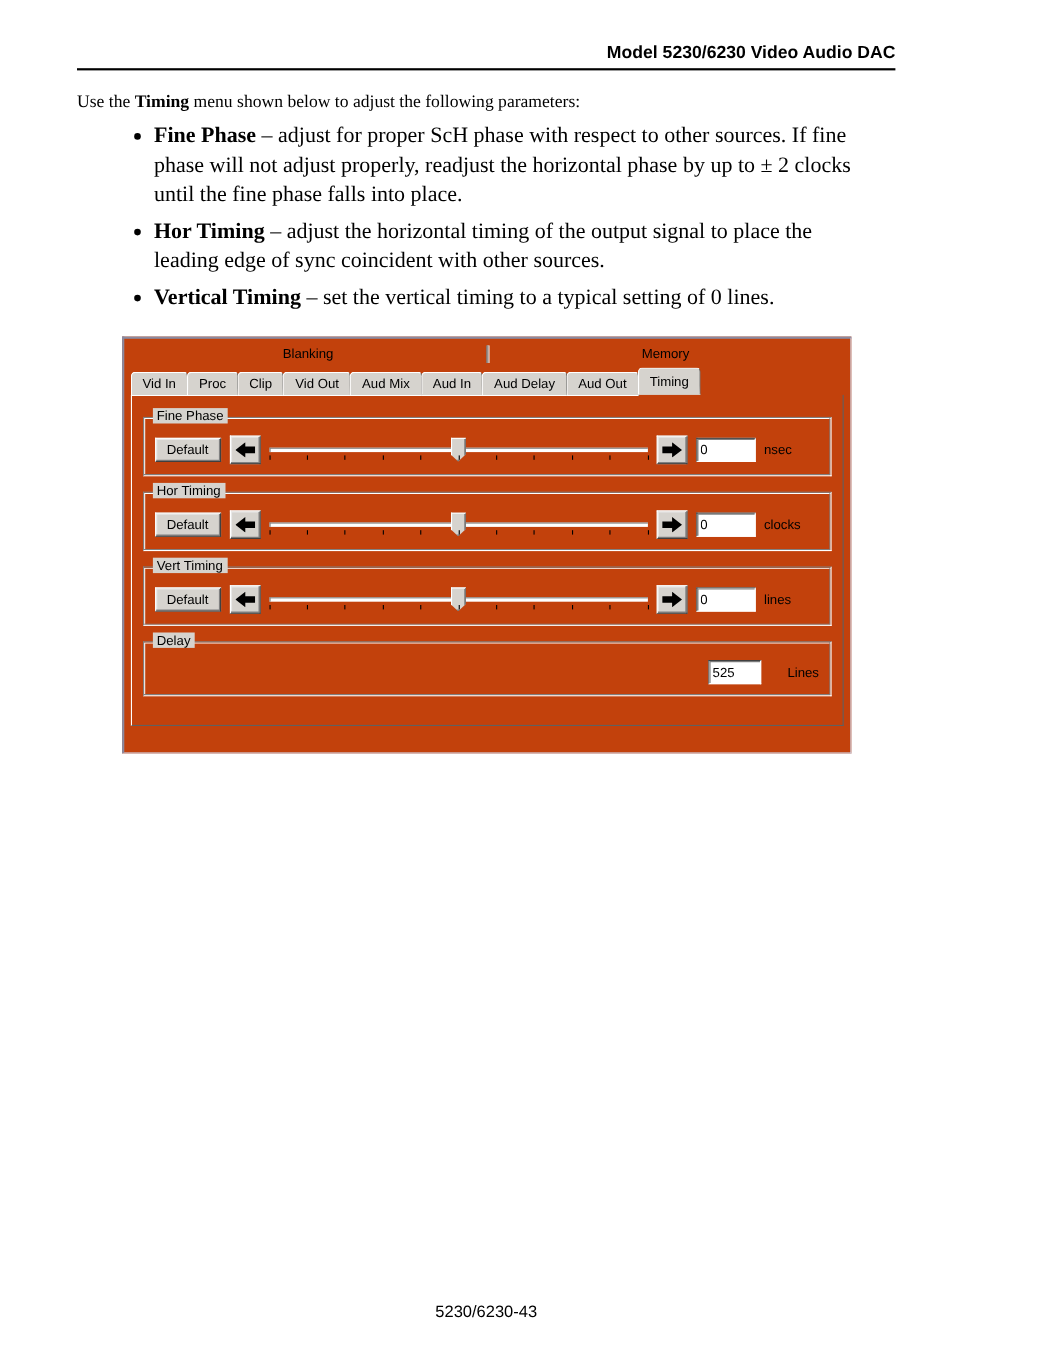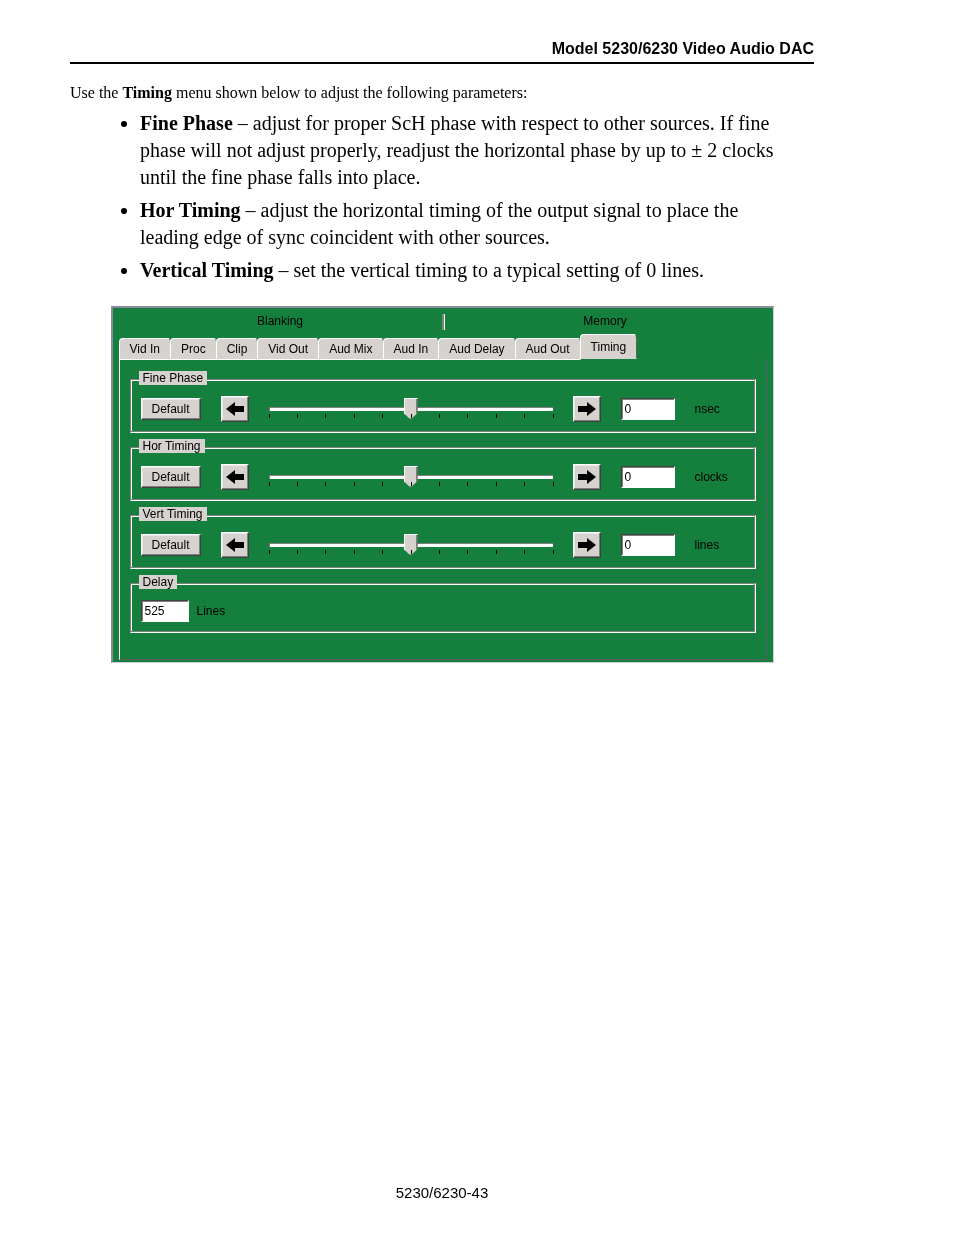--- a/index.html
+++ b/index.html
@@ -43,25 +43,25 @@
   .bold { font-weight: bold; }
 
   
   .panel {
     margin: 22px auto 0 auto;
     width: 660px;
     border-top: 2px solid #8a8aa0;
     border-left: 2px solid #8a8aa0;
     border-right: 1px solid #cfcfe0;
     border-bottom: 1px solid #cfcfe0;
-    background: #15803d;
+    background: #c2410c;
     font-family: Tahoma, Arial, sans-serif;
     font-size: 12px;
     color: #000;
-    padding-bottom: 2px;
+    padding-bottom: 24px;
   }
   
   .cat-row {
     display: flex;
     padding: 4px 6px 0 6px;
   }
   .cat-cell {
     flex: 1;
     position: relative;
     text-align: center;
@@ -127,21 +127,21 @@
     position: absolute;
     top: -9px;
     left: 8px;
     background: #d6d3ce;
     padding: 0 4px;
     font-size: 12px;
   }
   .row {
     display: flex;
     align-items: center;
-    gap: 20px;
+    gap: 8px;
   }
   .btn {
     border-top: 1px solid #fff;
     border-left: 1px solid #fff;
     border-right: 1px solid #404040;
     border-bottom: 1px solid #404040;
     background: #d6d3ce;
     font: 12px Tahoma, Arial, sans-serif;
     padding: 3px 10px;
     cursor: default;
@@ -196,21 +196,21 @@
     border-top: 1px solid #404040;
     border-left: 1px solid #404040;
     border-right: 1px solid #fff;
     border-bottom: 1px solid #fff;
     background: #fff;
     font: 12px Tahoma, Arial, sans-serif;
     padding: 1px 3px;
     box-shadow: inset 1px 1px 0 #808080;
   }
   .unit { width: 50px; }
-  .groupbox.delay .row { gap: 8px; }
+  .groupbox.delay .row { gap: 24px; justify-content: flex-end; }
   .footer {
     position: absolute;
     bottom: 34px;
     left: 0; right: 0;
     text-align: center;
     font-family: Arial, Helvetica, sans-serif;
     font-size: 15px;
   }
 </style>
 </head>

